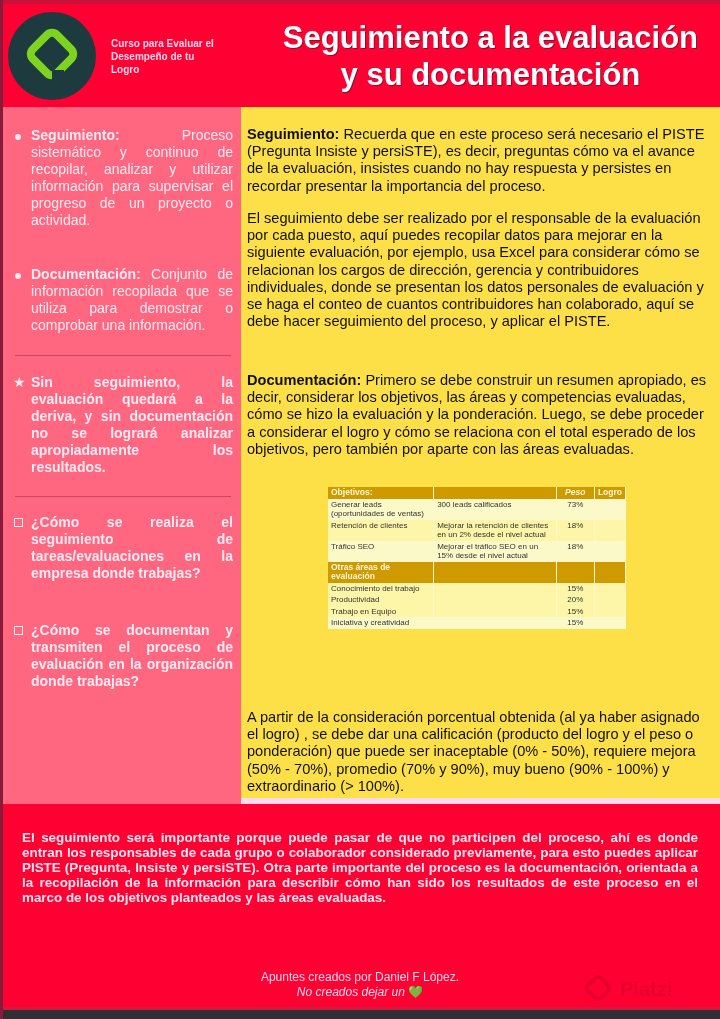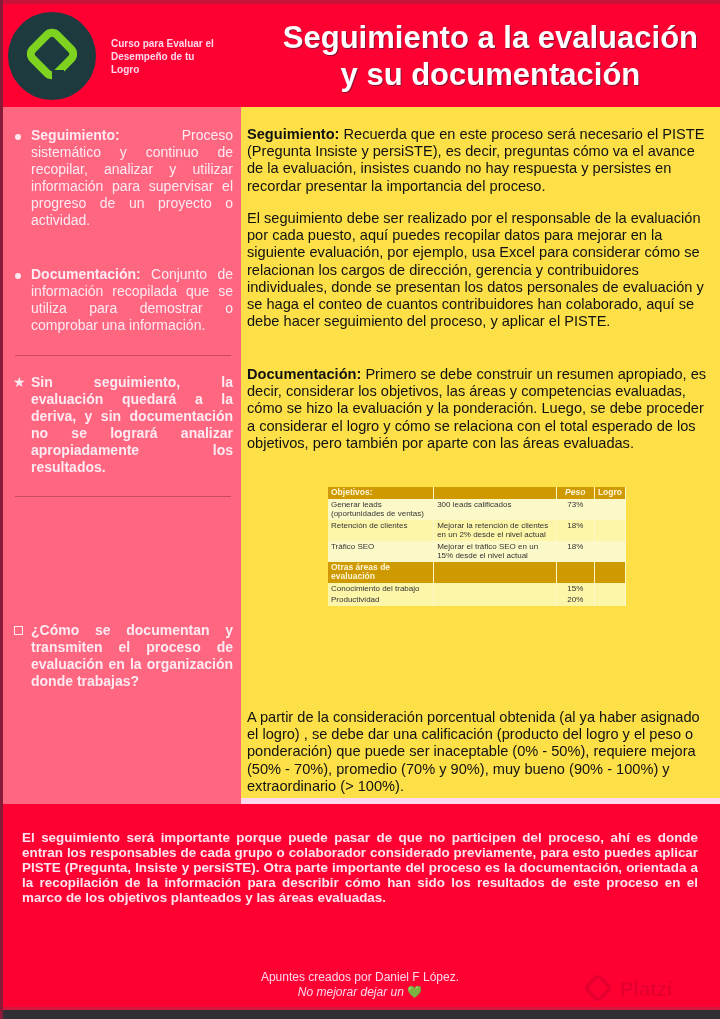--- a/index.html
+++ b/index.html
@@ -97,32 +97,36 @@
   <div class="side-block" style="top:20px;">
     <span class="mark"><span class="dot"></span></span>
     <div class="txt"><b>Seguimiento:</b><span> Proceso sistemático y continuo de recopilar, analizar y utilizar información para supervisar el progreso de un proyecto o actividad.</span></div>
   </div>
   <div class="divider" style="top:248px;"></div>
   <div class="side-block side-bold" style="top:267px;">
     <span class="mark">★</span>
     <div class="txt">Sin seguimiento, la evaluación quedará a la deriva, y sin documentación no se logrará analizar apropiadamente los resultados.</div>
   </div>
   <div class="divider" style="top:389px;"></div>
+  <div class="side-block side-bold" style="top:407px;">
+    <span class="mark"><span class="checkbox"></span></span>
+    <div class="txt">¿Cómo se realiza el seguimiento de tareas/evaluaciones en la empresa donde trabajas?</div>
+  </div>
   <div class="side-block side-bold" style="top:515px;">
     <span class="mark"><span class="checkbox"></span></span>
     <div class="txt">¿Cómo se documentan y transmiten el proceso de evaluación en la organización donde trabajas?</div>
   </div>
 </div>
 
 <div class="main">
   <div class="para" style="top:19px;">
     <b>Seguimiento:</b><span> Recuerda que en este proceso será necesario el PISTE (Pregunta Insiste y persiSTE), es decir, preguntas cómo va el avance de la evaluación, insistes cuando no hay respuesta y persistes en recordar presentar la importancia del proceso.</span>
   </div>
   <div class="para" style="top:103px;">El seguimiento debe ser realizado por el responsable de la evaluación por cada puesto, aquí puedes recopilar datos para mejorar en la siguiente evaluación, por ejemplo, usa Excel para considerar cómo se relacionan los cargos de dirección, gerencia y contribuidores individuales, donde se presentan los datos personales de evaluación y se haga el conteo de cuantos contribuidores han colaborado, aquí se debe hacer seguimiento del proceso, y aplicar el PISTE.</div>
-  <div class="para" style="top:259px;">
+  <div class="para" style="top:265px;">
     <b>Documentación:</b><span> Primero se debe construir un resumen apropiado, es decir, considerar los objetivos, las áreas y competencias evaluadas, cómo se hizo la evaluación y la ponderación. Luego, se debe proceder a considerar el logro y cómo se relaciona con el total esperado de los objetivos, pero también por aparte con las áreas evaluadas.</span>
   </div>
 
   <table class="eval">
     <tbody id="eval-body">
         <tr class="head">
           <td style="width: 36%;">Objetivos:</td>
           <td style="width: 42%;"></td>
           <td class="num" style="width: 13%; font-style: italic;">Peso</td>
           <td class="num" style="width: 9%;">Logro</td>
@@ -156,32 +160,44 @@
           <td style="width: 42%;"></td>
           <td class="num" style="width: 13%;">15%</td>
           <td class="num" style="width: 9%;"></td>
         </tr>
         <tr class="r1">
           <td style="width: 36%;">Productividad</td>
           <td style="width: 42%;"></td>
           <td class="num" style="width: 13%;">20%</td>
           <td class="num" style="width: 9%;"></td>
         </tr>
+        <tr class="r1">
+          <td style="width: 36%;">Trabajo en Equipo</td>
+          <td style="width: 42%;"></td>
+          <td class="num" style="width: 13%;">15%</td>
+          <td class="num" style="width: 9%;"></td>
+        </tr>
+        <tr class="r2">
+          <td style="width: 36%;">Iniciativa y creatividad</td>
+          <td style="width: 42%;"></td>
+          <td class="num" style="width: 13%;">15%</td>
+          <td class="num" style="width: 9%;"></td>
+        </tr>
       </tbody>
   </table>
 
   <div class="para" style="top:602px;">A partir de la consideración porcentual obtenida (al ya haber asignado el logro) , se debe dar una calificación (producto del logro y el peso o ponderación) que puede ser inaceptable (0% - 50%), requiere mejora (50% - 70%), promedio (70% y 90%), muy bueno (90% - 100%) y extraordinario (&gt; 100%).</div>
 </div>
 <div class="main-bottom"></div>
 
 <div class="footer-text">El seguimiento será importante porque puede pasar de que no participen del proceso, ahí es donde entran los responsables de cada grupo o colaborador considerado previamente, para esto puedes aplicar PISTE (Pregunta, Insiste y persiSTE).  Otra parte importante del proceso es la documentación, orientada  a la recopilación de la información para describir cómo han sido los resultados de este proceso en el marco de los objetivos planteados y las áreas evaluadas.</div>
 
 <div class="credits">
   <div>Apuntes creados por Daniel F López.</div>
-  <div class="l2"><span>No mejorar dejar un </span><span class="heart">💚</span></div>
+  <div class="l2"><span>No creados dejar un </span><span class="heart">💚</span></div>
 </div>
 
 <div class="watermark">
   <svg width="120" height="36" viewBox="0 0 120 36">
     <g transform="translate(18,18) rotate(45)">
       <rect x="-9" y="-9" width="18" height="18" rx="4" fill="none" stroke="#a00020" stroke-width="4"></rect>
     </g>
     <text x="40" y="26" font-size="20" font-weight="bold" fill="#a00020" font-family="Liberation Sans, sans-serif">Platzi</text>
   </svg>
 </div>

